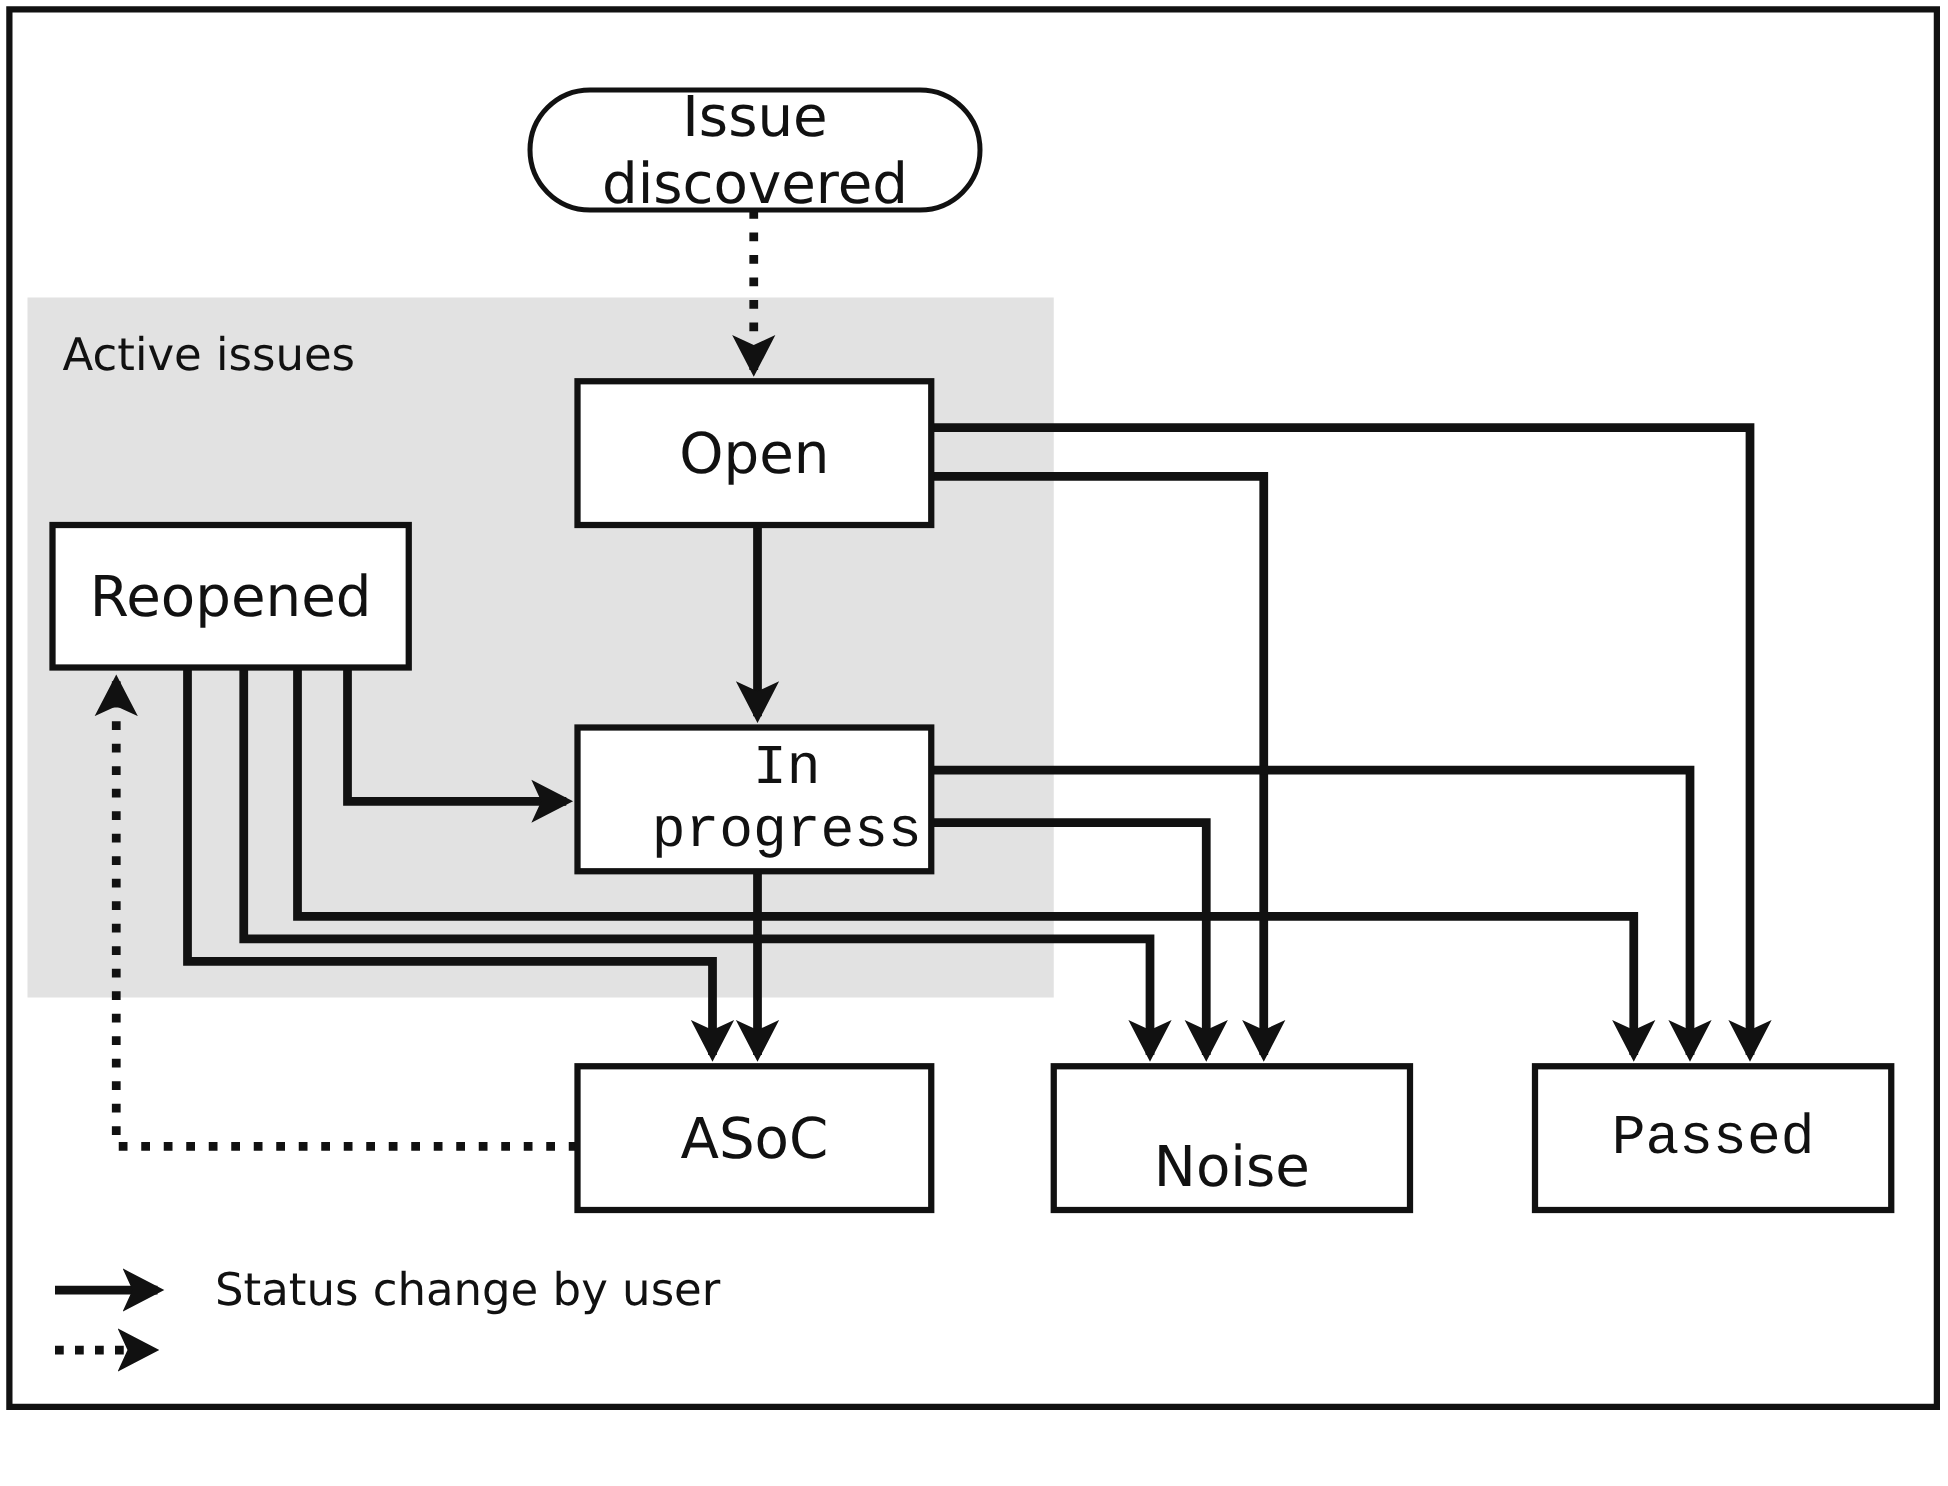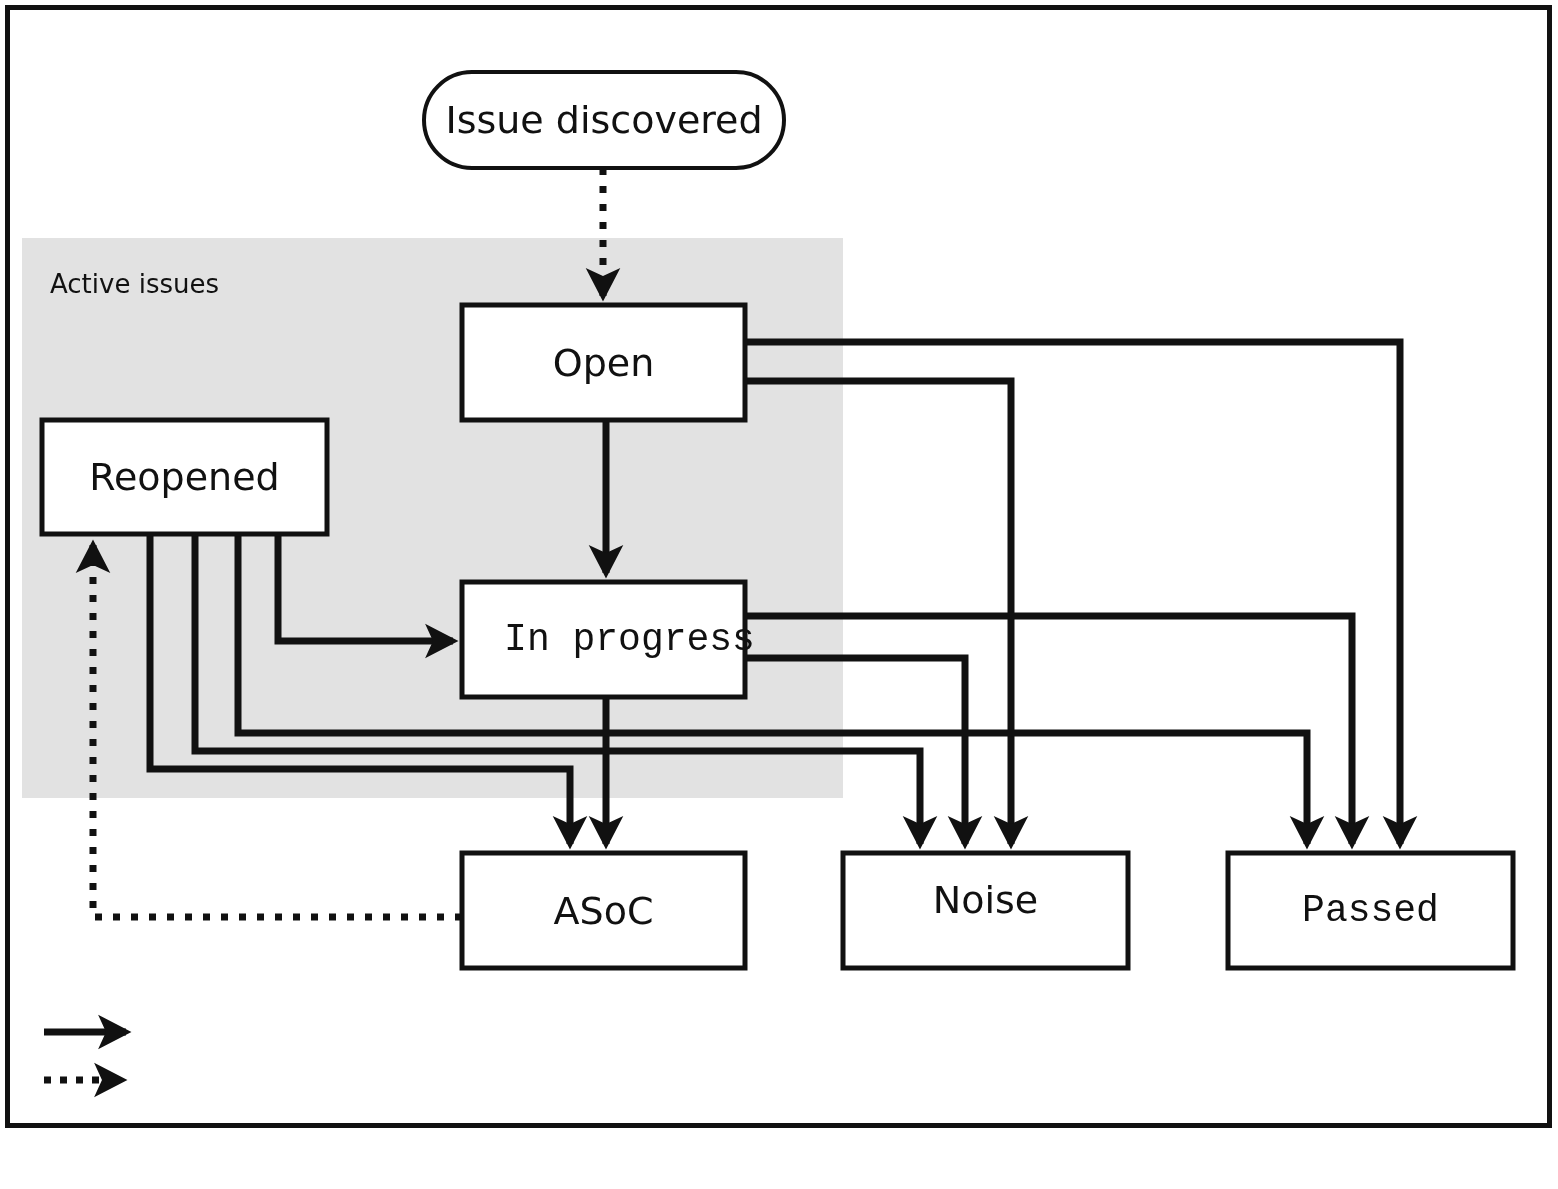--- a/index.html
+++ b/index.html
@@ -3,22 +3,22 @@
 <meta charset="utf-8">
 <style>
   html,body{margin:0;padding:0;background:#ffffff;}
   body{font-family:"DejaVu Sans","Liberation Sans",sans-serif;}
   #stage{position:relative;width:1558px;height:1189px;background:#ffffff;overflow:hidden;}
   #frame{position:absolute;left:5px;top:5px;width:1547px;height:1123px;
          border:5px solid #111111;box-sizing:border-box;background:#ffffff;}
   #canvas{position:absolute;left:0;top:0;width:1558px;height:1189px;}
   .lbl{position:absolute;display:flex;align-items:center;justify-content:center;
        text-align:center;color:#111111;pointer-events:none;}
-  .node-lbl{font-size:38px;}
-  .group-lbl{font-size:26px;justify-content:flex-start;}
+  .node-lbl{font-size:45px;}
+  .group-lbl{font-size:36px;justify-content:flex-start;}
   .legend-lbl{font-size:36px;justify-content:flex-start;}
 </style>
 </head>
 <body>
 
 <div id="stage">
   <div id="frame"></div>
 
   <svg id="canvas" viewBox="0 0 1558 1189">
     <defs>
@@ -62,17 +62,18 @@
   </svg>
 
   <div class="lbl group-lbl" style="left:50px;top:258px;width:420px;height:52px;">Active issues</div>
 
   <div id="node-labels">
       <div class="lbl node-lbl" style="left: 424px; top: 72px; width: 360px; height: 96px;">Issue discovered</div>
       <div class="lbl node-lbl" style="left: 462px; top: 305px; width: 283px; height: 115px; text-align: right;">Open</div>
       <div class="lbl node-lbl" style="left: 42px; top: 420px; width: 285px; height: 114px;">Reopened</div>
       <div class="lbl node-lbl" style="left: 488px; top: 582px; width: 283px; height: 115px; font-family: Liberation Mono, monospace;">In progress</div>
       <div class="lbl node-lbl" style="left: 462px; top: 853px; width: 283px; height: 115px;">ASoC</div>
-      <div class="lbl node-lbl" style="left: 843px; top: 842px; width: 285px; height: 115px;">Noise</div>
+      <div class="lbl node-lbl" style="left: 843px; top: 876px; width: 285px; height: 115px;">Noise</div>
       <div class="lbl node-lbl" style="left: 1228px; top: 853px; width: 285px; height: 115px; font-family: Liberation Mono, monospace;">Passed</div>
     </div>
 
+  <div class="lbl legend-lbl" style="left:172px;top:1006px;width:700px;height:52px;">Status change by user</div>
 </div>
 
 </body></html>

